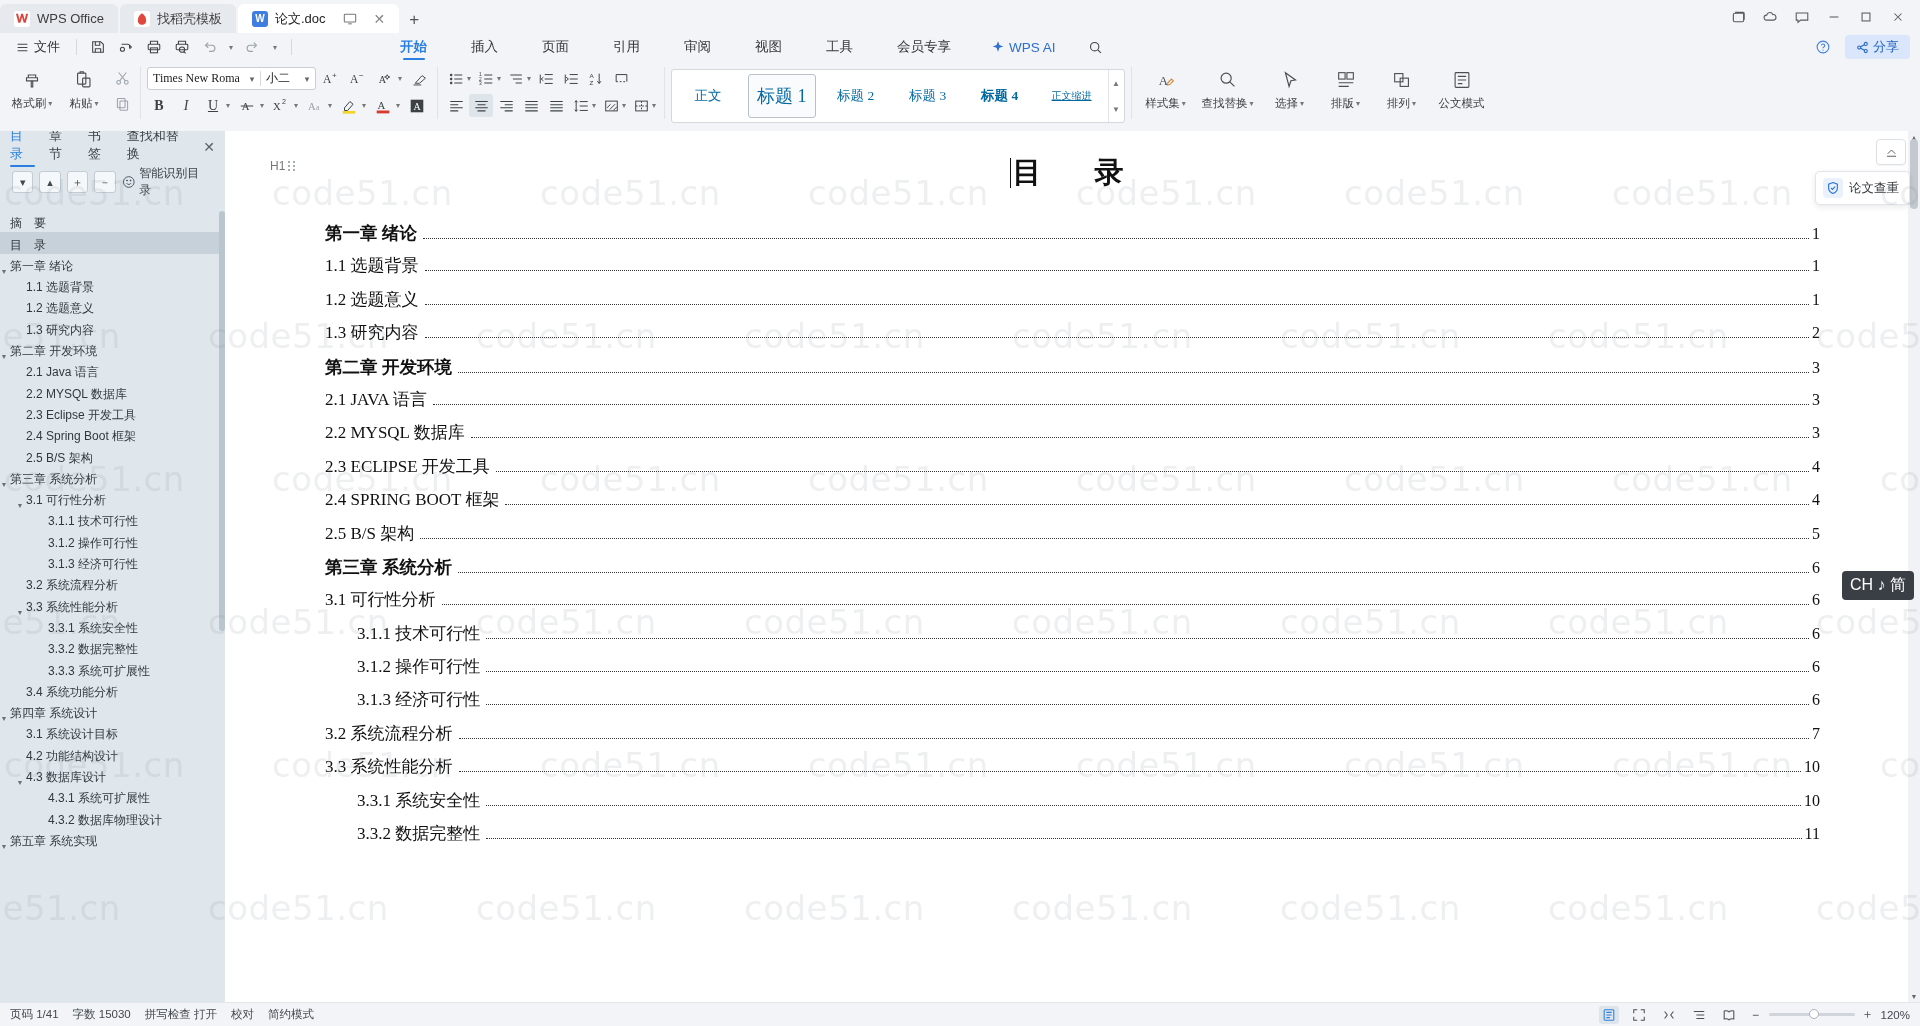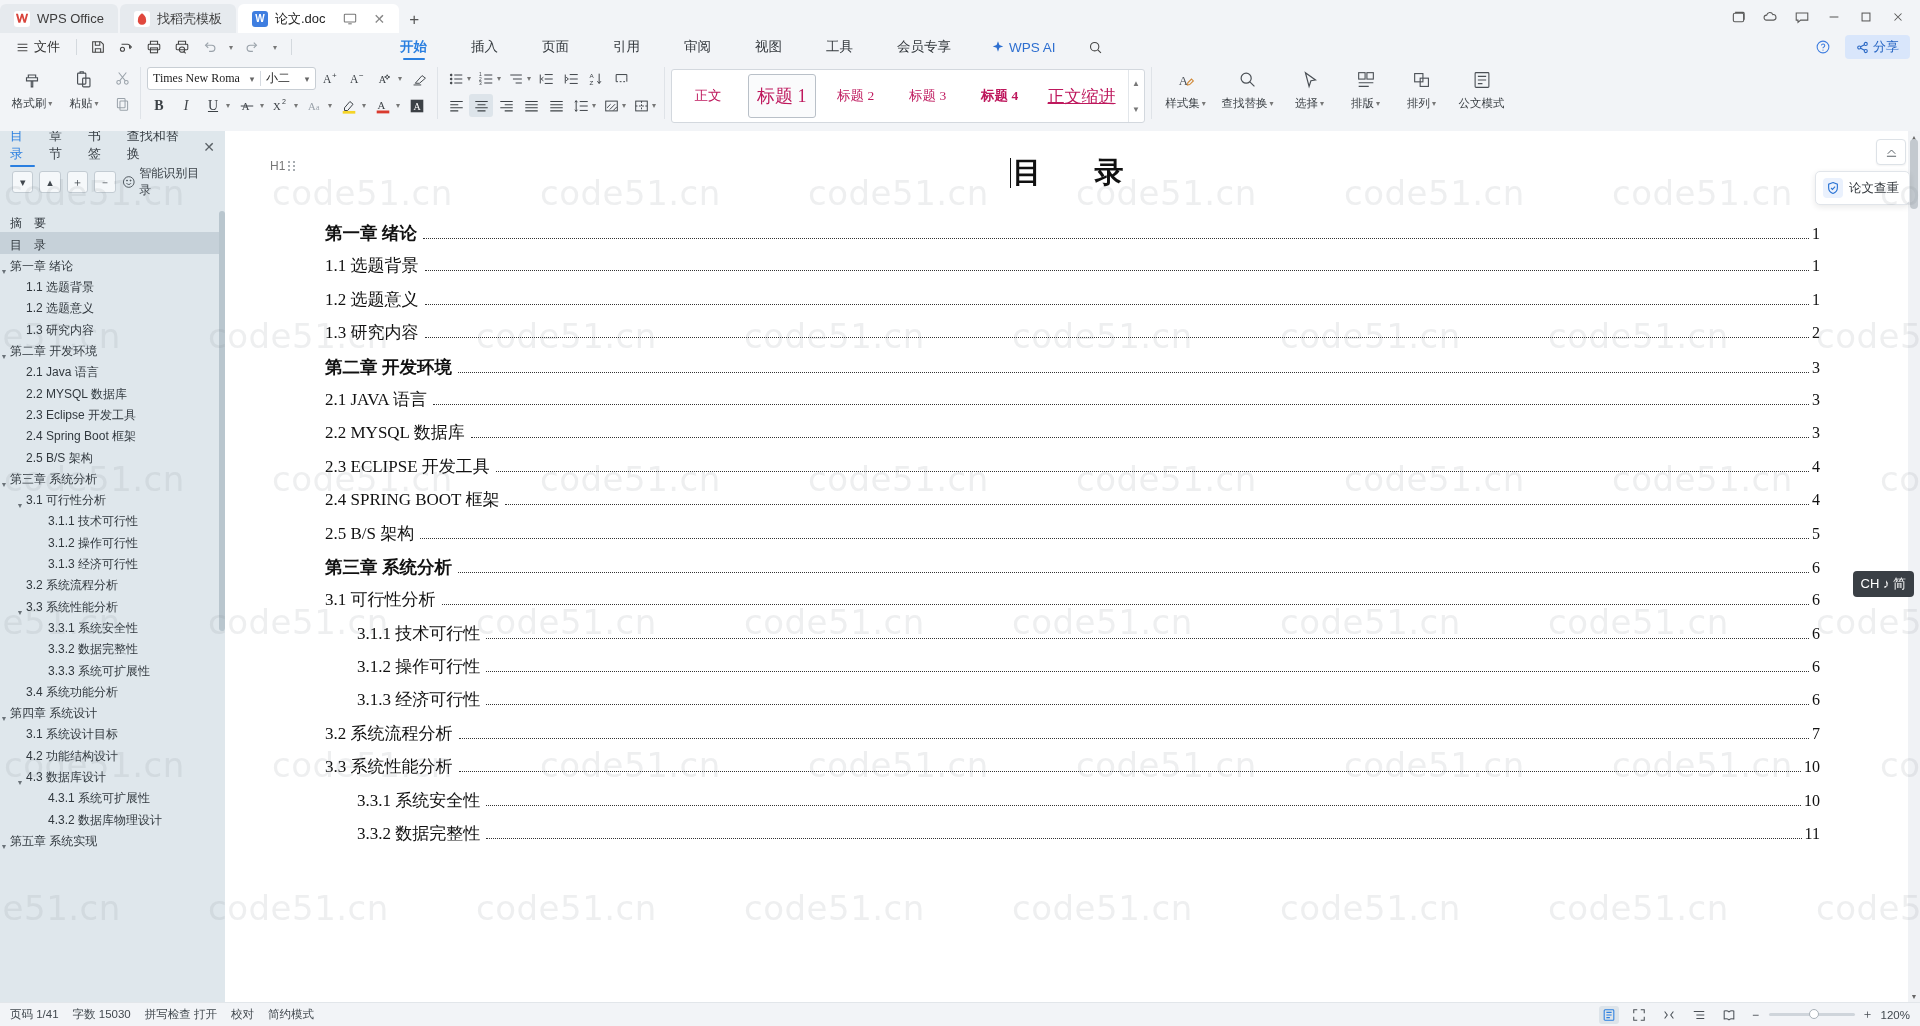--- a/index.html
+++ b/index.html
@@ -74,24 +74,24 @@
   .mini-ar{font-size:8px;color:#777;margin-left:-2px;margin-right:2px;cursor:pointer;}
 
   .paragrp{display:flex;flex-direction:column;gap:4px;padding-top:4px;}
   .pararow{display:flex;align-items:center;gap:1px;}
 
   
   .stylebox{display:flex;align-items:center;border:1px solid #d3d8de;background:#fff;border-radius:3px;height:54px;margin-top:6px;}
   .stylelist{display:flex;align-items:center;height:52px;}
   .styitem{min-width:64px;height:44px;margin:0 4px;display:flex;align-items:center;justify-content:center;border-radius:3px;cursor:pointer;padding:0 8px;white-space:nowrap;font-family:"Liberation Serif",serif;}
   .styitem.sel{border:1px solid #b9c0c8;background:#fafbfc;}
-  .sty-t{font-size:16px;color:#be185d;}
+  .sty-t{font-size:16px;color:#0369a1;}
   .sty-t.b{font-weight:bold;}
   .sty-t.sm{font-size:13.5px;}
-  .sty-t.u{text-decoration:underline;font-size:17px;}
+  .sty-t.u{text-decoration:underline;font-size:10px;}
   .styscroll{display:flex;flex-direction:column;justify-content:space-between;width:16px;height:52px;border-left:1px solid #e2e6ea;}
   .styscroll div{flex:1;display:flex;align-items:center;justify-content:center;font-size:8px;color:#777;cursor:pointer;}
 
   
   .main{display:flex;height:calc(1026px - 33px - 28px - 70px - 24px);position:relative;}
 
   
   .navpane{width:225px;background:#dfe7ec;display:flex;flex-direction:column;position:relative;z-index:40;}
   .navtabs{display:flex;align-items:center;height:26px;padding:5px 6px 0 10px;gap:14px;}
   .navtab{font-size:13px;color:#3b4busy;color:#3b4248;cursor:pointer;position:relative;padding-bottom:4px;}
@@ -126,21 +126,21 @@
   .tocdots{flex:1;border-bottom:1.5px dotted #333;margin:0 3px 4px 6px;min-width:20px;}
   .tocpage{white-space:nowrap;font-weight:normal;font-size:16px;}
 
   
   .rightdock{position:absolute;right:0;top:0;width:58px;display:flex;flex-direction:column;align-items:center;padding-top:8px;z-index:45;}
   .dockbtn{width:30px;height:26px;background:#fff;border:1px solid #dde2e7;border-radius:4px;display:flex;align-items:center;justify-content:center;color:#5a6167;cursor:pointer;box-shadow:0 1px 2px rgba(0,0,0,.05);}
   .fltcard{position:absolute;right:10px;top:40px;background:#fff;border:1px solid #e1e5ea;border-radius:5px;display:flex;align-items:center;gap:6px;padding:6px 10px 6px 7px;box-shadow:0 2px 6px rgba(0,0,0,.09);cursor:pointer;z-index:46;}
   .fltcard .cic{width:20px;height:20px;border-radius:4px;background:#eaf1fd;color:#2b74d4;display:flex;align-items:center;justify-content:center;font-size:12px;font-weight:bold;}
   .fltcard .clb{font-size:12.5px;color:#33383d;white-space:nowrap;}
 
-  .imebadge{position:absolute;right:6px;top:440px;background:#3a3f45;color:#fff;border-radius:4px;padding:4px 8px;font-size:13px;display:flex;align-items:center;gap:5px;z-index:46;}
+  .imebadge{position:absolute;right:6px;top:440px;background:#3a3f45;color:#fff;border-radius:4px;padding:4px 8px;font-size:16px;display:flex;align-items:center;gap:5px;z-index:46;}
 
   
   .docscroll{position:absolute;right:0;top:0;bottom:0;width:12px;background:#f0f2f5;z-index:44;}
   .docscroll .thumb{position:absolute;top:8px;left:2px;width:8px;height:70px;background:#c3c9cf;border-radius:4px;}
   .docscroll .arrw{position:absolute;left:0;width:12px;height:12px;display:flex;align-items:center;justify-content:center;font-size:7px;color:#666;}
 
   
   .statusbar{height:24px;background:#f2f4f7;display:flex;align-items:center;padding:0 10px;font-size:11.5px;color:#41484e;gap:14px;position:relative;z-index:60;border-top:1px solid #e2e6ea;}
   .stt{cursor:pointer;white-space:nowrap;}
   .sb-right{margin-left:auto;display:flex;align-items:center;gap:10px;}

